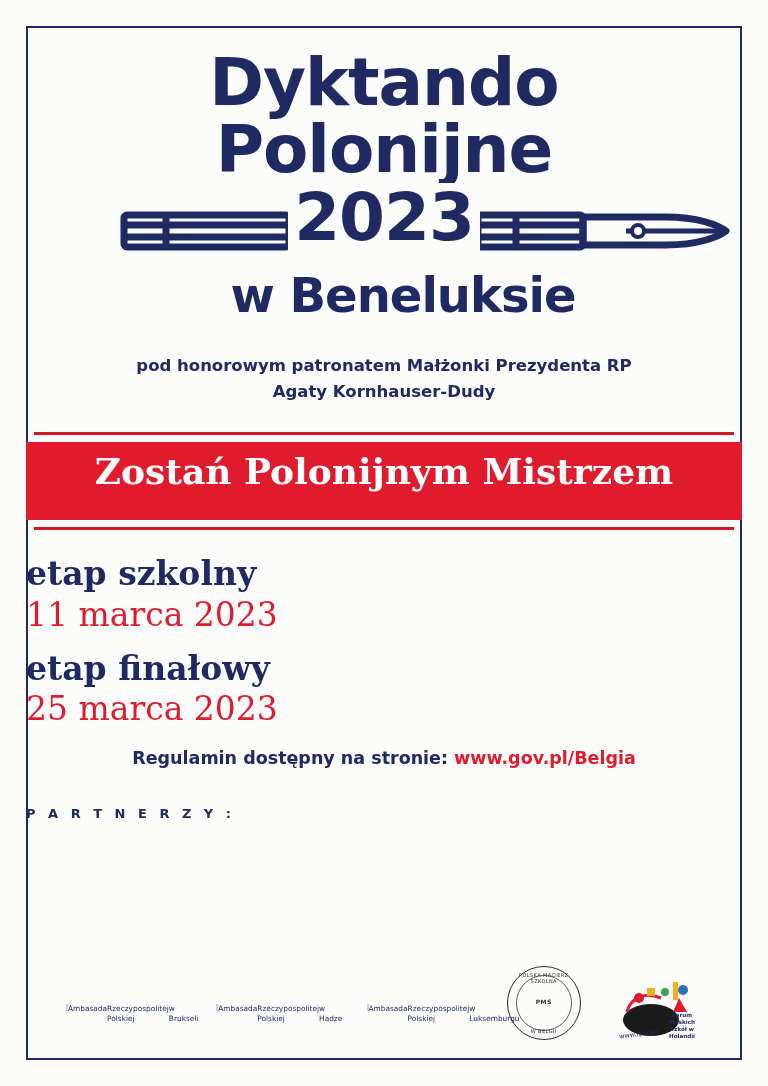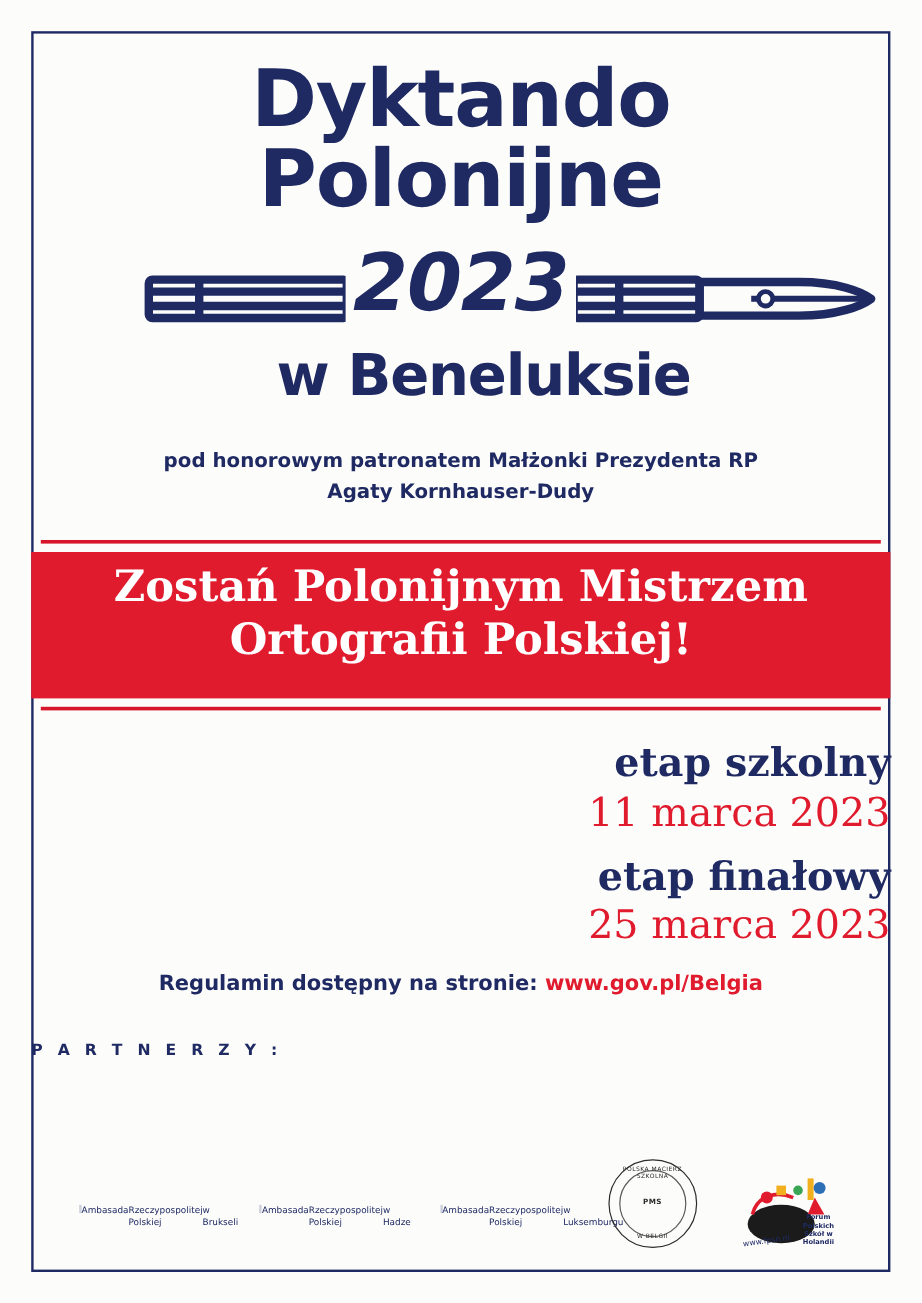--- a/index.html
+++ b/index.html
@@ -49,22 +49,21 @@
     font-weight: bold;
     color: #1f2a63;
     line-height: 0.95;
     letter-spacing: -1px;
   }
   .t1 { font-size: 66px; }
   .t2 { font-size: 66px; margin-top: 4px; }
   .year-row {
     position: relative;
     height: 86px;
-    margin-top: 20px;
-    font-style: italic;
+    margin-top: 2px;
   }
   .t3 {
     font-size: 66px;
     position: relative;
     z-index: 3;
     display: inline-block;
     background: #fcfcfb;
     padding: 0 6px;
     line-height: 1.05;
   }
@@ -113,22 +112,21 @@
     font-weight: bold;
     color: #ffffff;
     font-size: 36px;
     line-height: 1.22;
     letter-spacing: 0px;
   }
 
   
   .stages {
     margin-top: 24px;
-    text-align: right;
-    padding-left: 16px;
+    text-align: left;
   }
   .stage-name {
     font-family: "DejaVu Serif", serif;
     font-weight: bold;
     color: #1f2a63;
     font-size: 33px;
     line-height: 1.2;
   }
   .stage-date {
     font-family: "DejaVu Serif", serif;
@@ -288,21 +286,20 @@
 
     <div class="patronage">
       <div>pod honorowym patronatem Małżonki Prezydenta RP</div>
       <div>Agaty Kornhauser-Dudy</div>
     </div>
 
     <div class="banner-wrap">
       <div class="rule-top"></div>
       <div class="banner">
         <div class="banner-line">Zostań Polonijnym Mistrzem</div>
-        <div class="banner-line">Ortografii Polskiej!</div>
       </div>
       <div class="rule-bottom"></div>
     </div>
 
     <div class="stages">
       <div class="stage-name">etap szkolny</div>
       <div class="stage-date">11 marca 2023</div>
       <div class="stage-name">etap finałowy</div>
       <div class="stage-date">25 marca 2023</div>
     </div>

